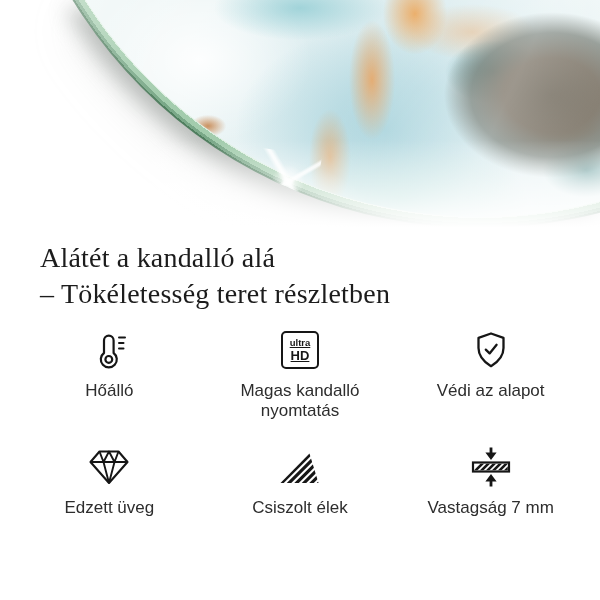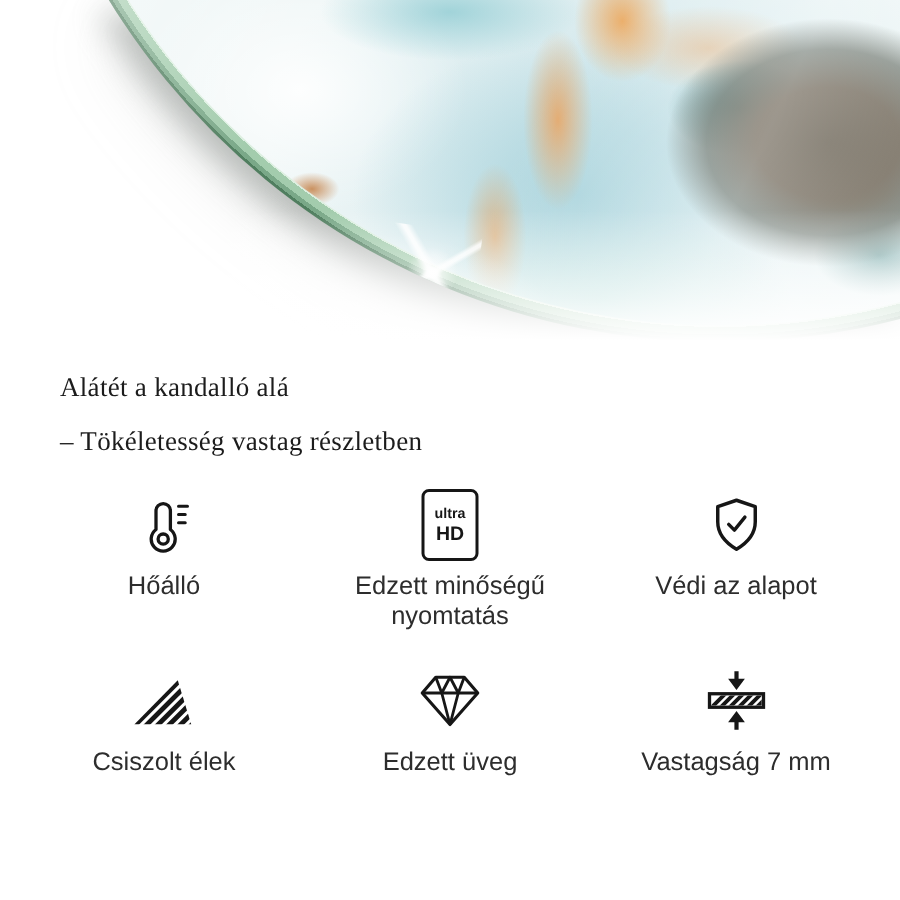--- a/index.html
+++ b/index.html
@@ -50,53 +50,53 @@
       radial-gradient(circle at center, rgba(255,255,255,0.95) 0 3px, rgba(255,255,255,0.55) 7px, rgba(255,255,255,0) 17px),
       linear-gradient(52deg, rgba(255,255,255,0) 44%, rgba(255,255,255,0.85) 49% 51%, rgba(255,255,255,0) 56%),
       linear-gradient(-38deg, rgba(255,255,255,0) 46%, rgba(255,255,255,0.8) 49% 51%, rgba(255,255,255,0) 54%); }
   .hero-fade { content:""; position:absolute; inset:0; pointer-events:none; z-index:5;
     background: linear-gradient(to bottom, rgba(255,255,255,0) 0%, rgba(255,255,255,0) 60%,
                 rgba(255,255,255,0.55) 80%, #ffffff 97%); }
 
   
   .content { padding: 0 40px; }
   h1 { font-family:"Liberation Serif","DejaVu Serif",serif; font-weight:400;
-       font-size:18px; line-height:36px; color:#1c1c1c; letter-spacing:0.2px; padding-top:6px; }
+       font-size:28px; line-height:36px; color:#1c1c1c; letter-spacing:0.2px; padding-top:6px; }
   .desc { margin-top:10px; max-width:506px; font-size:13.5px; line-height:26px; color:#3d3d3d; }
 
   
   .features { margin-top:16px; padding:0 14px; display:grid;
               grid-template-columns:repeat(3,1fr); row-gap:24px; }
   .feature { display:flex; flex-direction:column; align-items:center; }
   .icon-box { height:44px; display:flex; align-items:center; justify-content:center; }
   .feature-label { margin-top:9px; font-size:17px; color:#2d2d2d; text-align:center; }
   .icon-stroke { stroke:#161616; fill:none; }
-  .uhd { width:38px; height:48px; border:2.5px solid #161616; border-radius:5px;
+  .uhd { width:38px; height:38px; border:2.5px solid #161616; border-radius:5px;
          display:flex; flex-direction:column; align-items:center; justify-content:center;
-         color:#161616; }
+         color:#161616;text-decoration:underline; }
   .uhd .u-top { font-size:9.5px; font-weight:700; line-height:10px; }
   .uhd .u-bot { font-size:13px; font-weight:700; line-height:15px; }
 </style>
 </head>
 <body>
 
 <div class="hero">
   <div class="glass-wrap">
     <div class="glass">
       <div class="marble"></div>
       <div class="sparkle"></div>
     </div>
   </div>
   <div class="hero-fade"></div>
 </div>
 
 <div class="content">
   <h1>
     <span>Alátét a kandalló alá</span><br>
-    <span>– Tökéletesség vastag részletben</span>
+    <span>– Tökéletesség teret részletben</span>
   </h1>
 </div>
 
 <div class="features">
 
   <div class="feature">
     <div class="icon-box">
       <svg width="40" height="40" viewBox="0 0 40 40">
         <path class="icon-stroke" stroke-width="2.2" stroke-linejoin="round" d="M15 10.5 a4.8 4.8 0 0 1 9.6 0 V23 a8 8 0 1 1 -9.6 0 Z"></path>
         <circle class="icon-stroke" stroke-width="2.2" cx="19.8" cy="29.4" r="3.4"></circle>
@@ -106,31 +106,43 @@
     <div class="feature-label">Hőálló</div>
   </div>
 
   <div class="feature">
     <div class="icon-box">
       <div class="uhd">
         <span class="u-top">ultra</span>
         <span class="u-bot">HD</span>
       </div>
     </div>
-    <div class="feature-label">Edzett minőségű nyomtatás</div>
+    <div class="feature-label">Magas kandalló nyomtatás</div>
   </div>
 
   <div class="feature">
     <div class="icon-box">
       <svg width="40" height="40" viewBox="0 0 40 40">
         <path class="icon-stroke" stroke-width="2.3" stroke-linejoin="round" d="M20 3.5 L32.5 7.8 V18 C32.5 26.5 27.3 31.8 20 36.2 C12.7 31.8 7.5 26.5 7.5 18 V7.8 Z"></path>
         <path class="icon-stroke" stroke-width="2.3" stroke-linecap="round" stroke-linejoin="round" d="M14.8 19.6 L18.6 23.4 L25.6 14.8"></path>
       </svg>
     </div>
     <div class="feature-label">Védi az alapot</div>
+  </div>
+
+  <div class="feature">
+    <div class="icon-box">
+      <svg width="44" height="38" viewBox="0 0 44 38">
+        <path class="icon-stroke" stroke-width="2.1" stroke-linejoin="round" d="M12.5 3.5 L31.5 3.5 L40.5 14 L22 35 L3.5 14 Z"></path>
+        <path class="icon-stroke" stroke-width="1.9" d="M3.5 14 H40.5"></path>
+        <path class="icon-stroke" stroke-width="1.9" stroke-linejoin="round" d="M12.5 3.5 L16.5 14 L22 3.5 L27.5 14 L31.5 3.5"></path>
+        <path class="icon-stroke" stroke-width="1.9" d="M16.5 14 L22 35 M27.5 14 L22 35"></path>
+      </svg>
+    </div>
+    <div class="feature-label">Edzett üveg</div>
   </div>
 
   <div class="feature">
     <div class="icon-box">
       <svg width="44" height="40" viewBox="0 0 44 40">
         <defs>
             <clipPath id="triClip">
               <path d="M2.5 36 L31.5 6.5 L40.5 36 Z"></path>
             </clipPath>
           </defs>
@@ -138,32 +150,20 @@
           <path d="M-0.5 40 L39.5 0"></path>
           <path d="M7 40 L47 0"></path>
           <path d="M14.5 40 L54.5 0"></path>
           <path d="M22 40 L62 0"></path>
           <path d="M29.5 40 L69.5 0"></path>
           <path d="M37 40 L77 0"></path>
         </g>
       </svg>
     </div>
     <div class="feature-label">Csiszolt élek</div>
-  </div>
-
-  <div class="feature">
-    <div class="icon-box">
-      <svg width="44" height="38" viewBox="0 0 44 38">
-        <path class="icon-stroke" stroke-width="2.1" stroke-linejoin="round" d="M12.5 3.5 L31.5 3.5 L40.5 14 L22 35 L3.5 14 Z"></path>
-        <path class="icon-stroke" stroke-width="1.9" d="M3.5 14 H40.5"></path>
-        <path class="icon-stroke" stroke-width="1.9" stroke-linejoin="round" d="M12.5 3.5 L16.5 14 L22 3.5 L27.5 14 L31.5 3.5"></path>
-        <path class="icon-stroke" stroke-width="1.9" d="M16.5 14 L22 35 M27.5 14 L22 35"></path>
-      </svg>
-    </div>
-    <div class="feature-label">Edzett üveg</div>
   </div>
 
   <div class="feature">
     <div class="icon-box">
       <svg width="44" height="40" viewBox="0 0 44 40">
         <path fill="#161616" d="M20.6 0.5 L23.4 0.5 L23.4 5.5 L27.6 5.5 L22 13 L16.4 5.5 L20.6 5.5 Z"></path>
         <rect class="icon-stroke" stroke-width="2.2" x="4" y="15.5" width="36" height="9"></rect>
         <defs>
             <clipPath id="barClip">
               <rect x="5.2" y="16.7" width="33.6" height="6.6"></rect>

